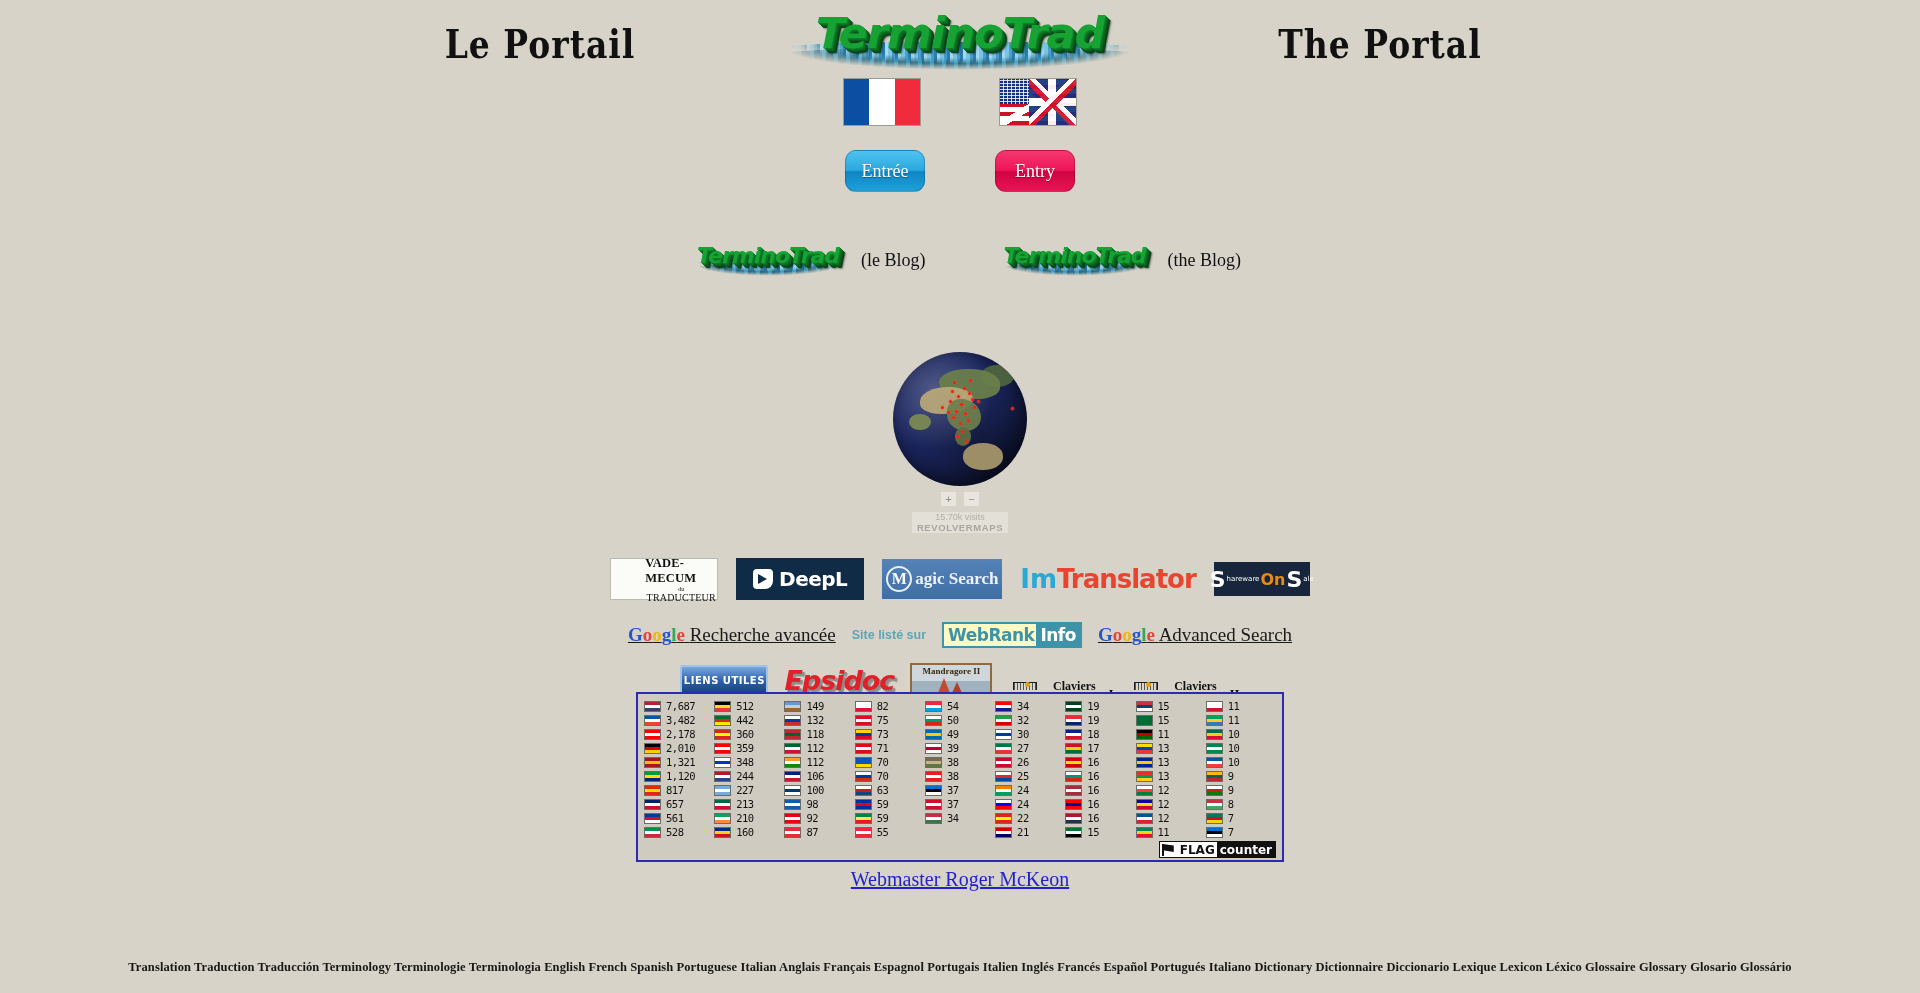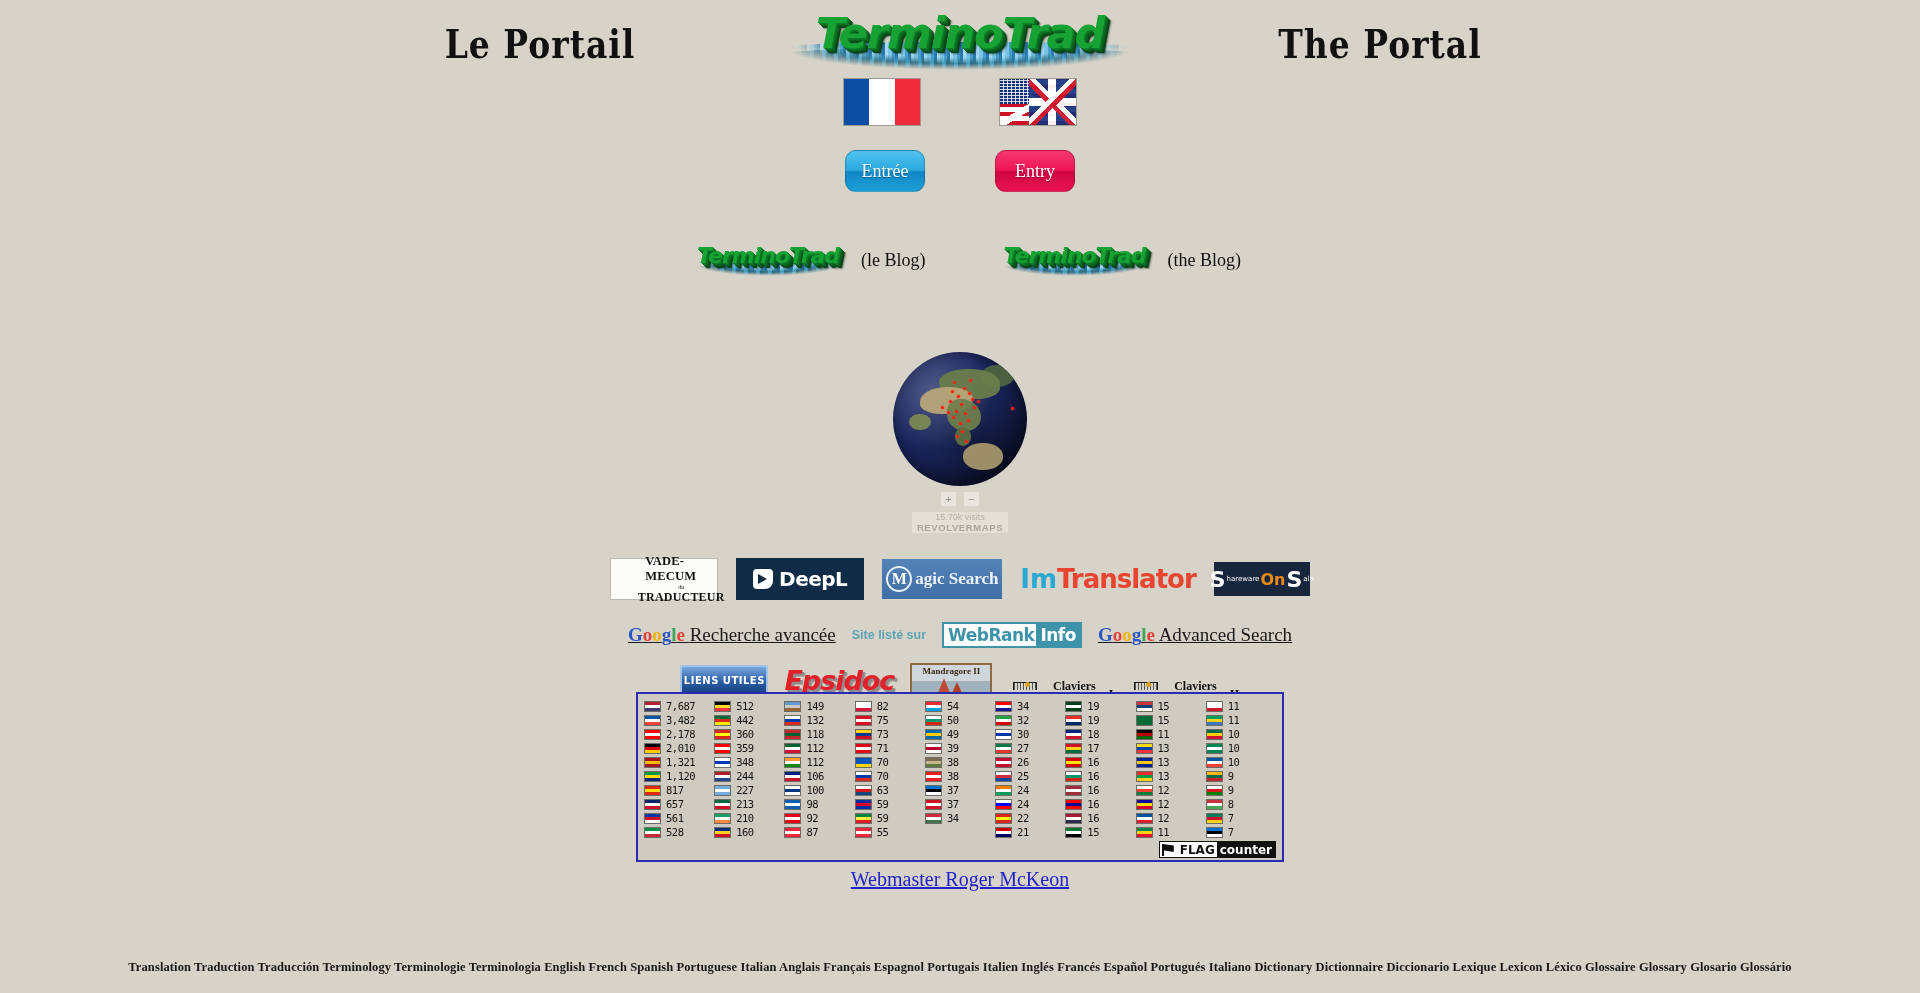--- a/index.html
+++ b/index.html
@@ -184,21 +184,21 @@
     display: flex; justify-content: center; align-items: center; gap: 18px;
   }
   .tool { height: 38px; display: flex; align-items: center; justify-content: center; }
   .vade {
     width: 108px; height: 42px; background: #fbfbf8; border: 1px solid #bdbab2;
     display: flex; flex-direction: column; align-items: center; justify-content: center;
     font-family: "Liberation Serif", serif; color: #111; padding-left: 34px;
   }
   .vade .t1 { font-size: 12.5px; font-weight: 700; letter-spacing: .2px; }
   .vade .t2 { font-size: 6px; }
-  .vade .t3 { font-size: 12px; font-weight: 700; letter-spacing: .2px; }
+  .vade .t3 { font-size: 10px; font-weight: 400; letter-spacing: .2px; }
   .deepl {
     width: 128px; height: 42px; background: #0f2b46; display: flex; align-items: center;
     justify-content: center; gap: 6px;
   }
   .deepl-mark {
     width: 20px; height: 20px; background: #fff; border-radius: 4px 4px 8px 4px;
     position: relative;
   }
   .deepl-mark::after{
     content:""; position:absolute; left:5px; top:5px; width:0; height:0;
@@ -230,21 +230,21 @@
   .search-row {
     position: absolute; top: 622px; left: 0; width: 1920px;
     display: flex; justify-content: center; align-items: center; gap: 16px;
     font-family: "Liberation Serif", serif;
   }
   .g-link { font-size: 19px; text-decoration: underline; color:#1a1a1a; cursor:pointer; }
   .g-word { font-family:"Liberation Serif", serif; font-weight:700; }
   .g1{color:#2a56c6}.g2{color:#e2453c}.g3{color:#f2b50f}.g4{color:#2a56c6}.g5{color:#3aa757}.g6{color:#e2453c}
   .wri-label { font-family:"Liberation Sans", sans-serif; font-size:12.5px; color:#5fa4b5; font-weight:700; }
   .wri-badge {
-    display:flex; align-items:center; border:2px solid #3f93a8; background:#ffffff; height:26px;
+    display:flex; align-items:center; border:2px solid #3f93a8; background:#fef9c3; height:26px;
   }
   .wri-a { font-family:"DejaVu Sans", sans-serif; font-weight:700; font-size:17px; color:#3f93a8; padding:0 2px 0 4px; letter-spacing:-.5px; }
   .wri-b { font-family:"DejaVu Sans", sans-serif; font-weight:700; font-size:17px; color:#fff; background:#3f93a8; padding:0 4px; letter-spacing:-.5px; height:100%; display:flex; align-items:center;}
 
   
   .links-row {
     position: absolute; top: 650px; left: 0; width: 1920px;
     display: flex; justify-content: center; align-items: center; gap: 16px;
   }
   .liens {

